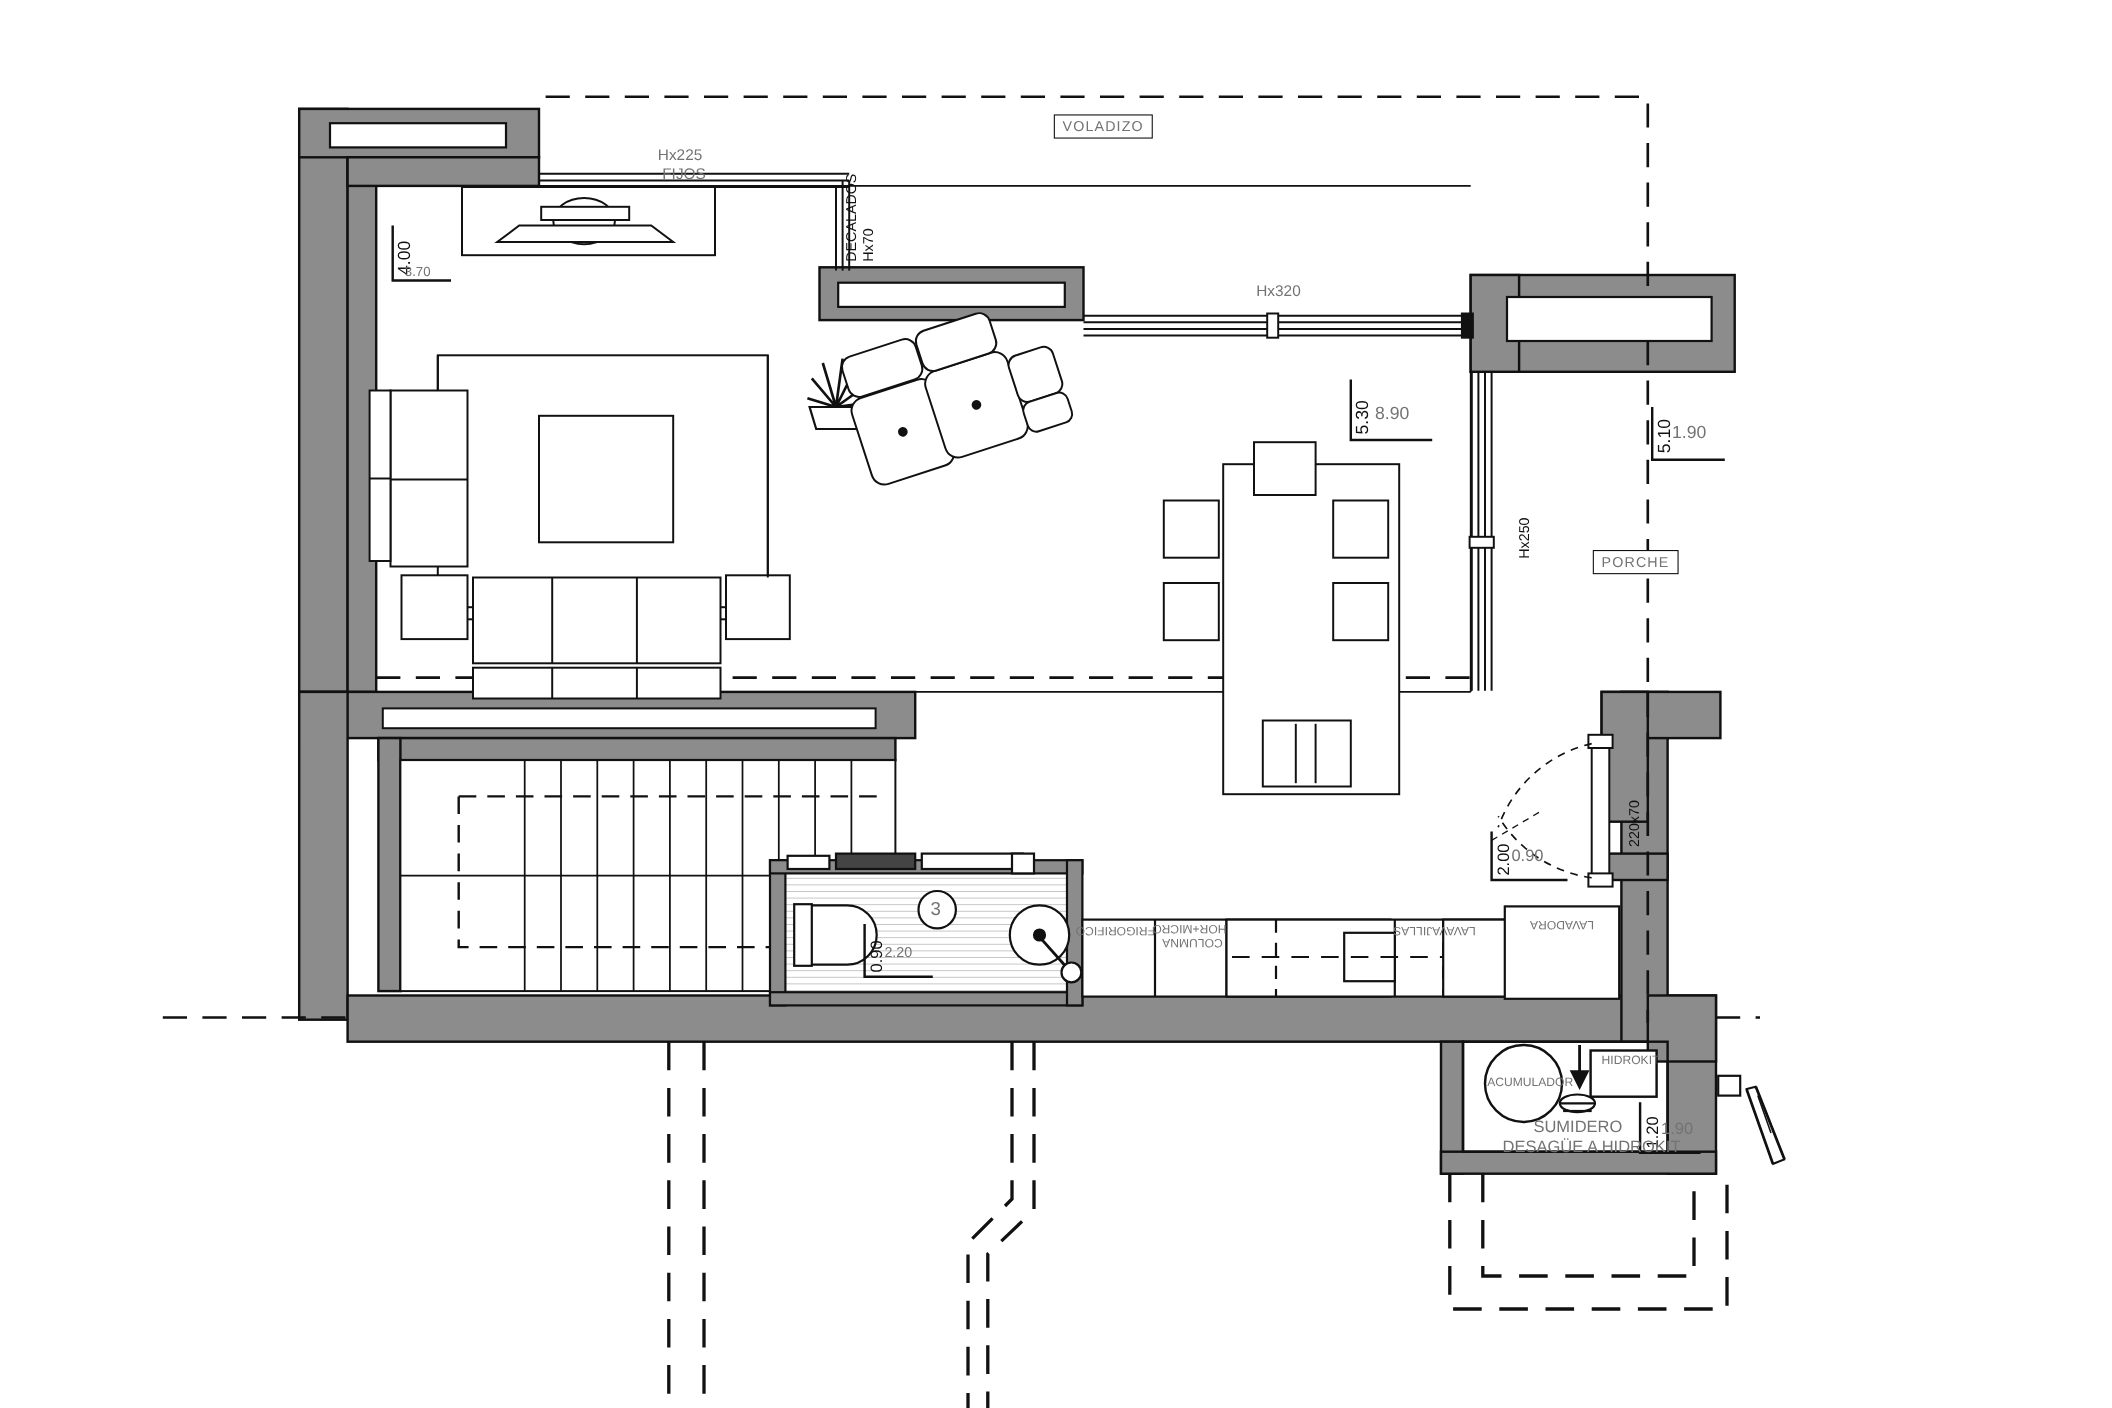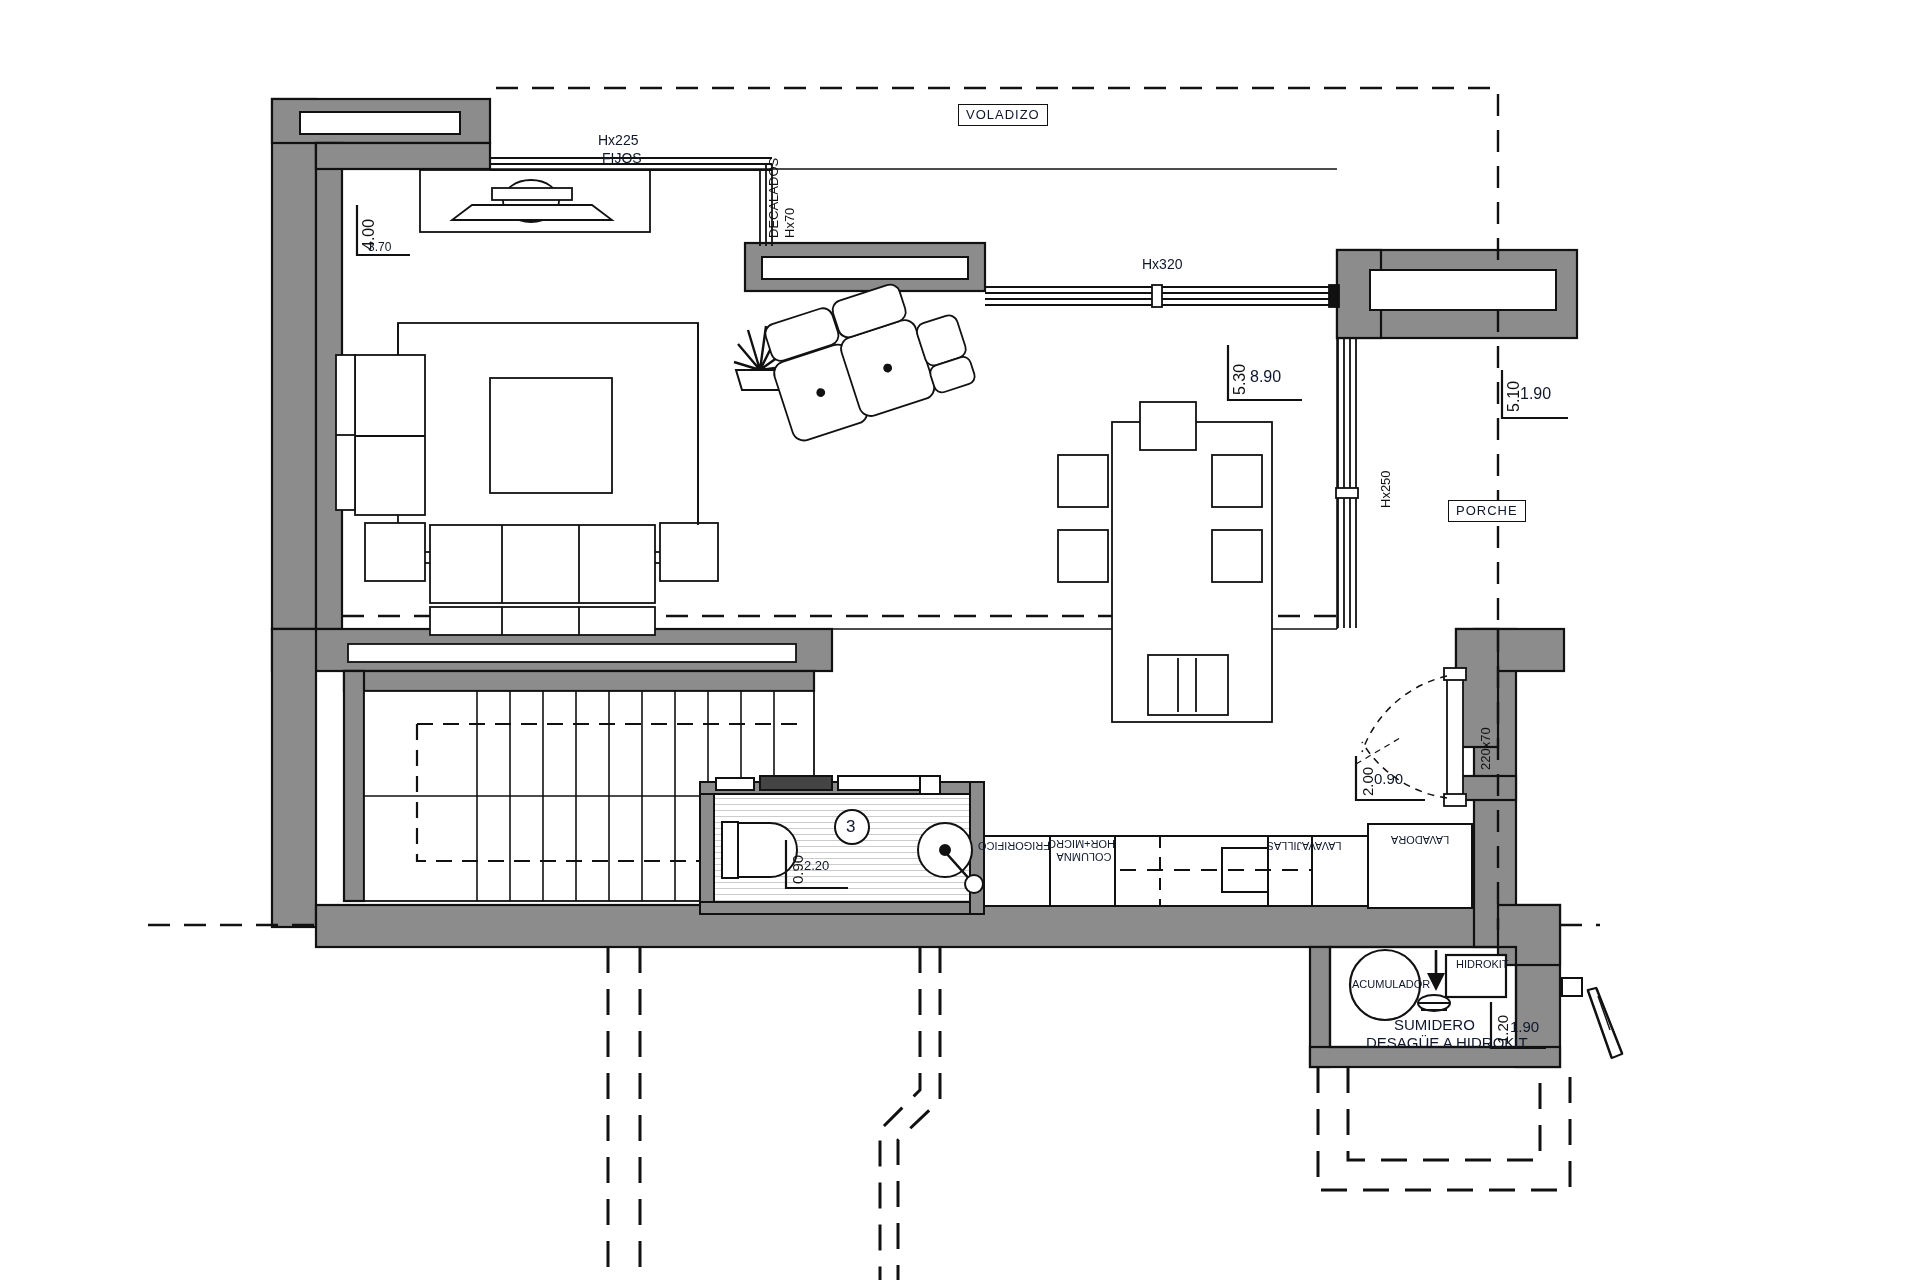--- a/index.html
+++ b/index.html
@@ -1,20 +1,20 @@
 <!DOCTYPE html>
 <html><head>
 <meta charset="utf-8">
 <title>Plano Planta Baja</title>
 <style>
   html,body{margin:0;padding:0;background:#ffffff;}
   body{font-family:"Liberation Sans",sans-serif;}
   #sheet{position:relative;width:1920px;height:1280px;background:#ffffff;overflow:hidden;}
   #sheet svg{position:absolute;left:0;top:0;}
-  .lbl{position:absolute;font-family:"Liberation Sans",sans-serif;color:#0f172a;white-space:pre;}
+  .lbl{position:absolute;font-family:"Liberation Sans",sans-serif;color:#737373;white-space:pre;}
   .lbl.box{border:1.5px solid #111;padding:2px 7px 3px 7px;background:#fff;}
   .mirror{transform:scale(-1,-1);transform-origin:center center;}
   .dimv{position:absolute;font-family:"Liberation Sans",sans-serif;color:#111;
         transform-origin:0 0;transform:rotate(-90deg);white-space:pre;}
 </style>
 </head>
 <body>
 
 <div id="sheet">
 

